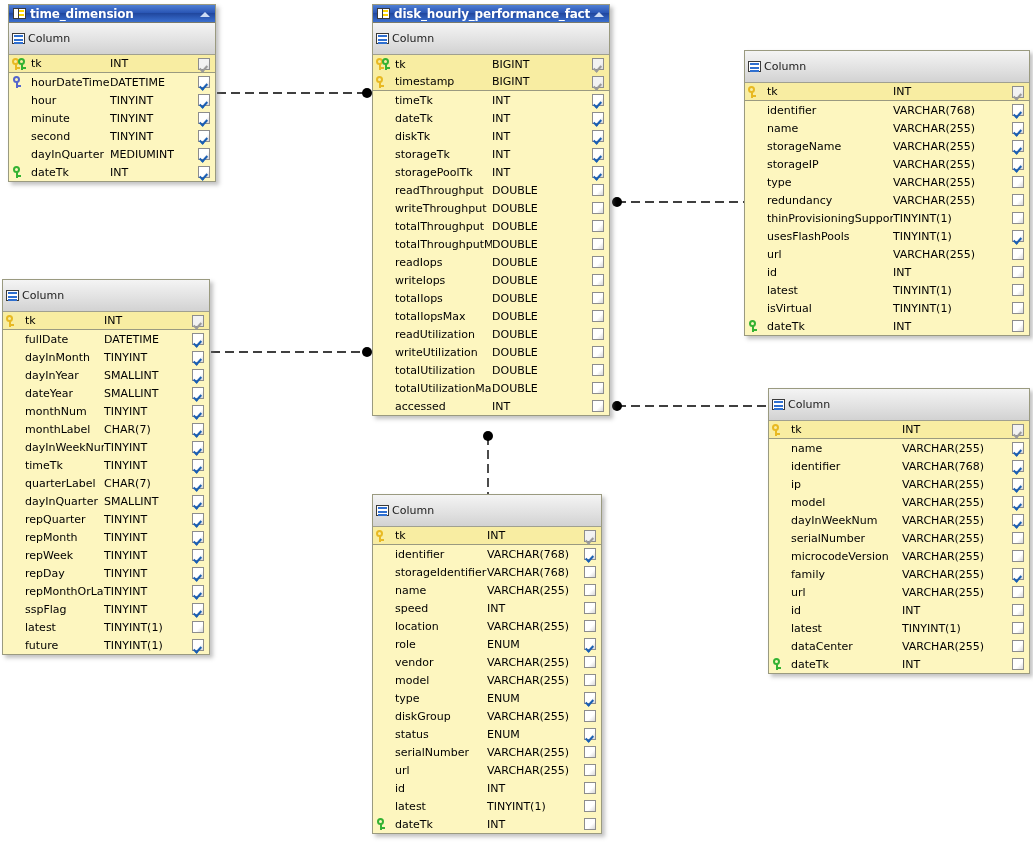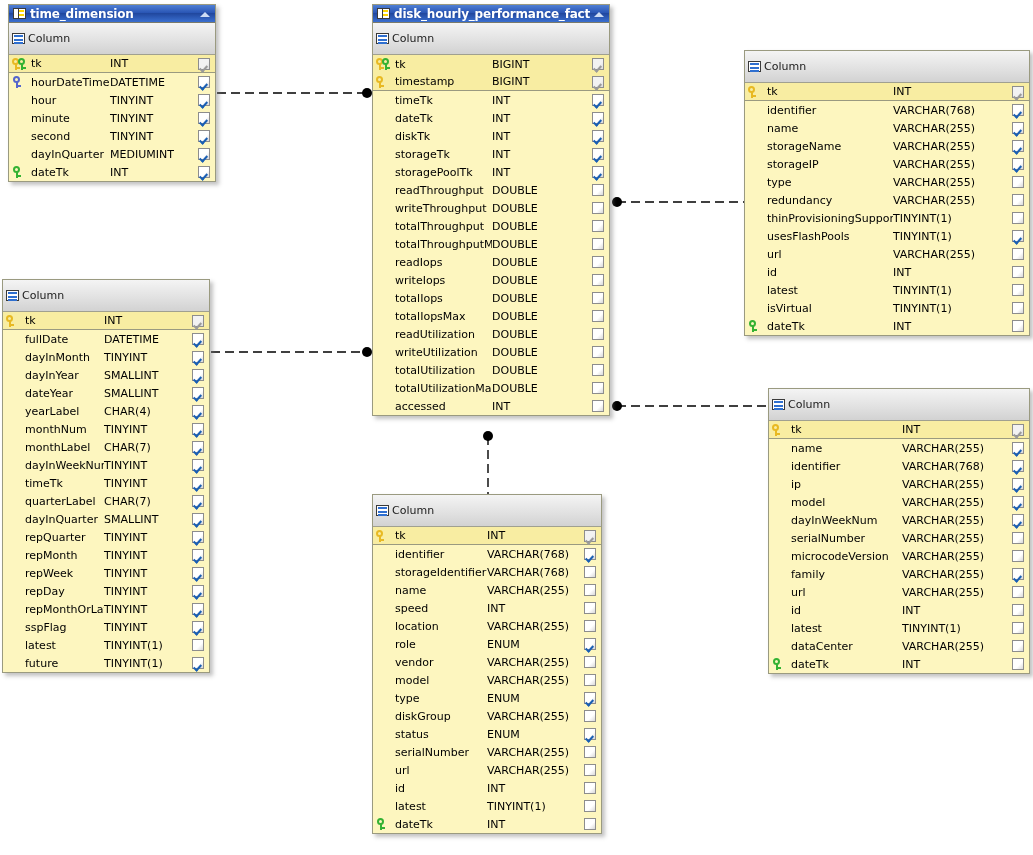--- a/index.html
+++ b/index.html
@@ -360,28 +360,20 @@
           <div class="row">
             <span class="r-key"></span>
             <span class="r-name">dateYear</span>
             <span class="r-type" style="width:83px">SMALLINT</span>
             <span class="r-chk">
               <span class="cbox on"></span>
             </span>
           </div>
           <div class="row">
             <span class="r-key"></span>
-            <span class="r-name">yearLabel</span>
-            <span class="r-type" style="width:83px">CHAR(4)</span>
-            <span class="r-chk">
-              <span class="cbox on"></span>
-            </span>
-          </div>
-          <div class="row">
-            <span class="r-key"></span>
             <span class="r-name">monthNum</span>
             <span class="r-type" style="width:83px">TINYINT</span>
             <span class="r-chk">
               <span class="cbox on"></span>
             </span>
           </div>
           <div class="row">
             <span class="r-key"></span>
             <span class="r-name">monthLabel</span>
             <span class="r-type" style="width:83px">CHAR(7)</span>

